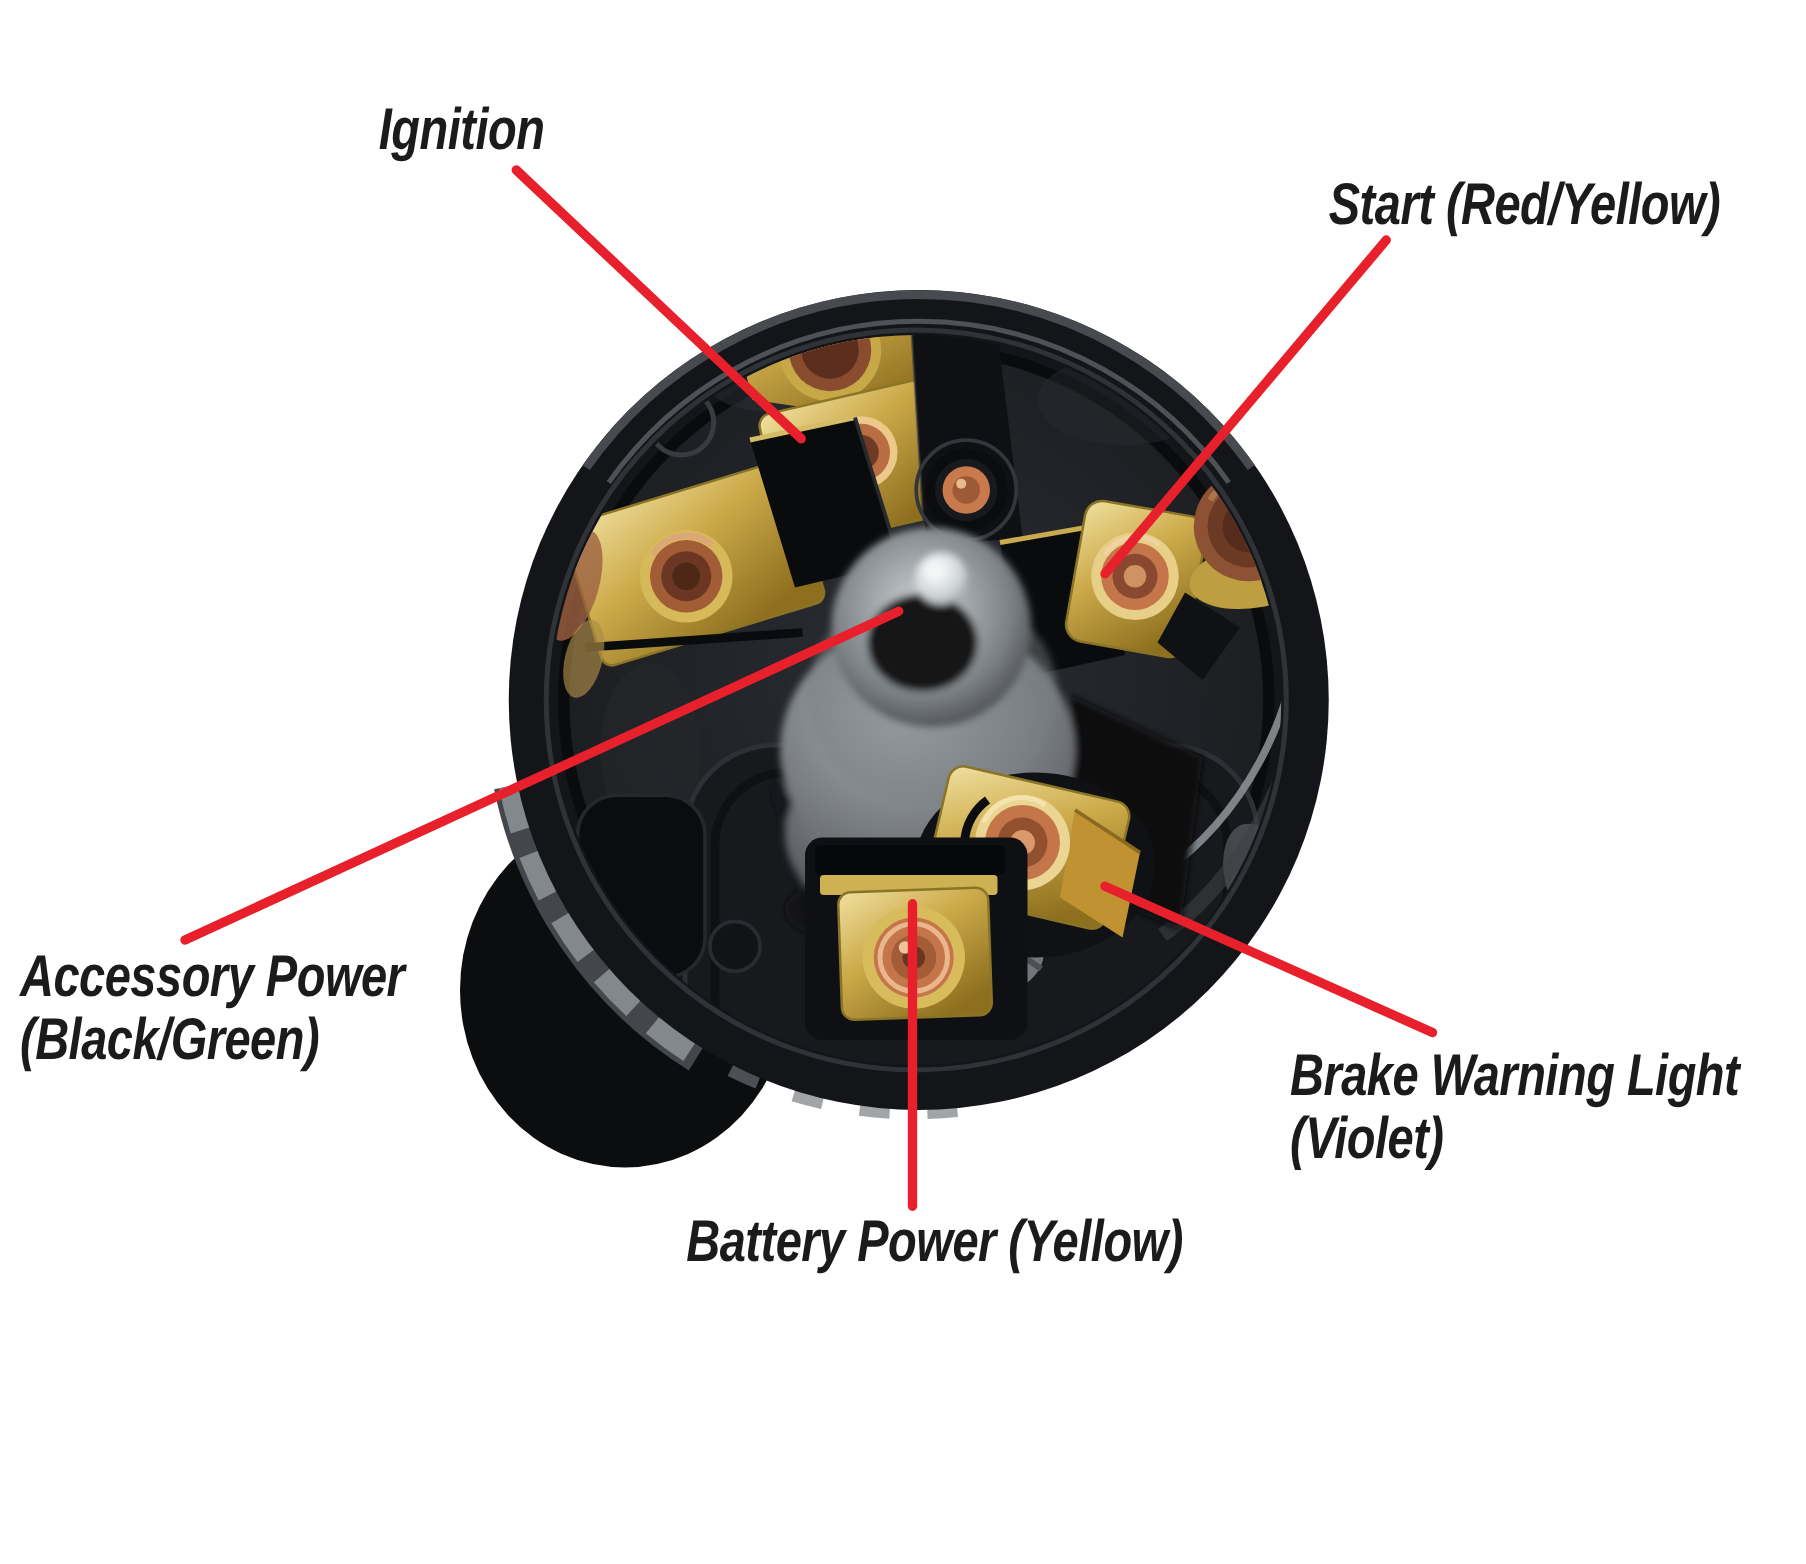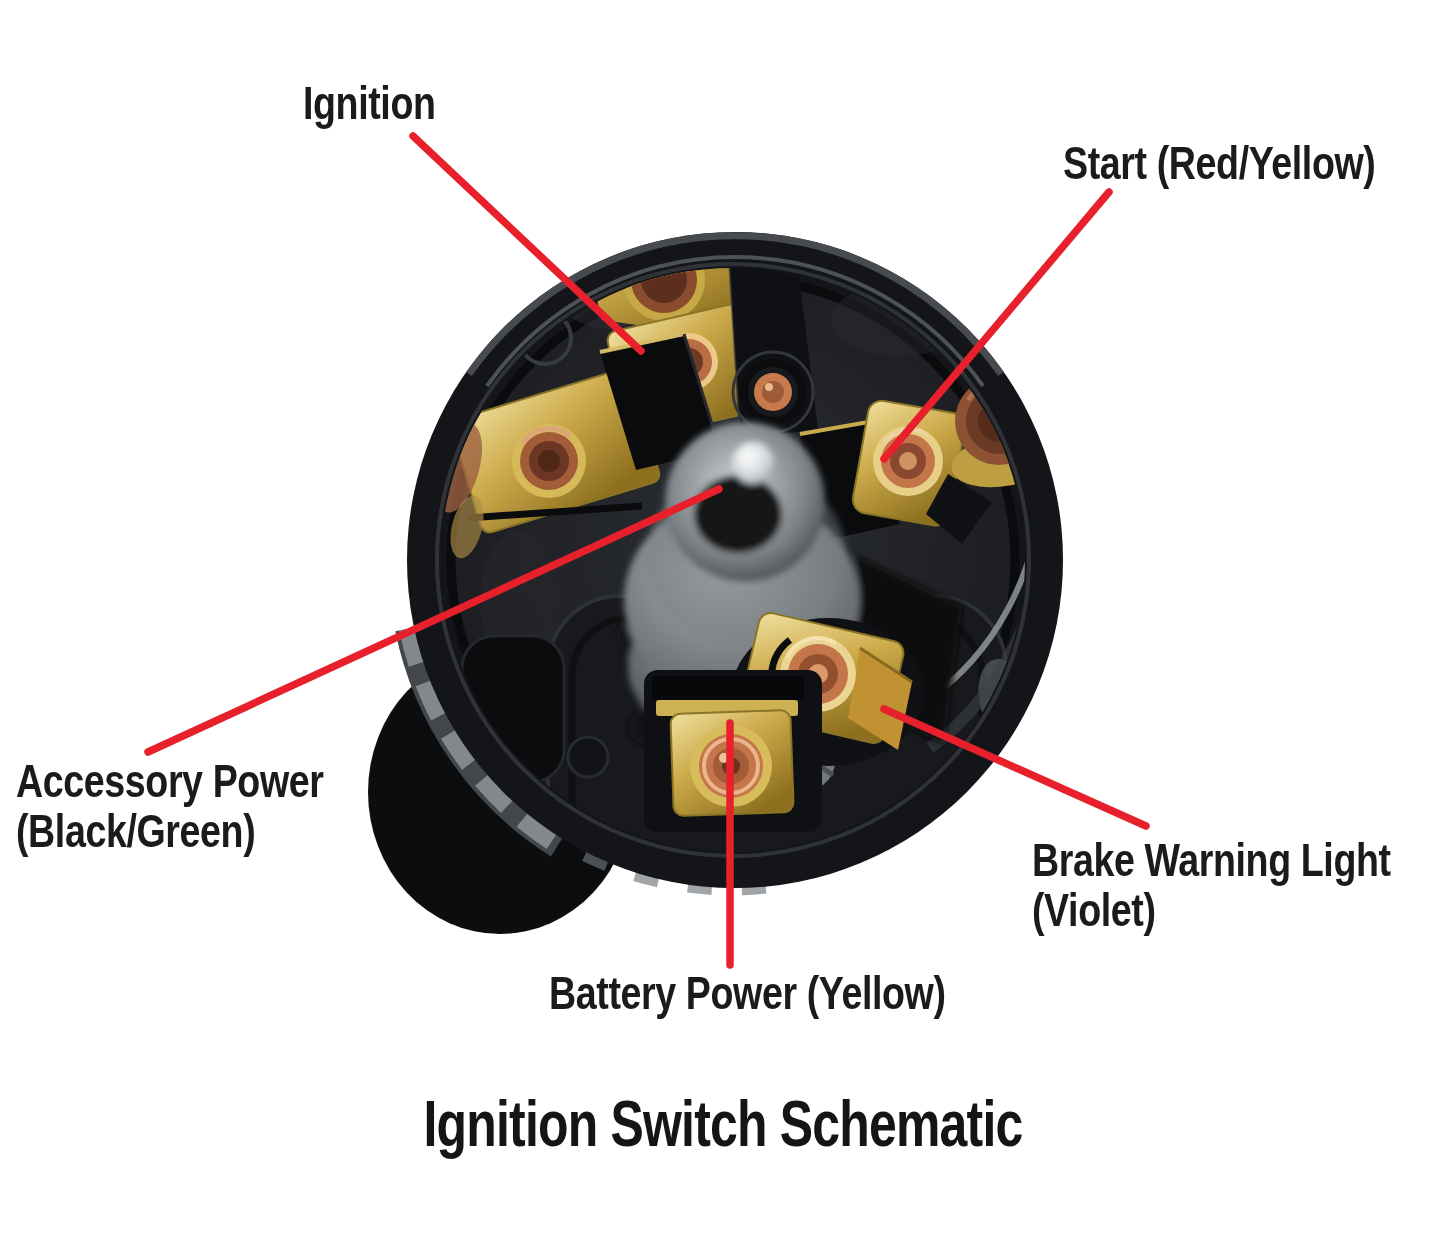--- a/index.html
+++ b/index.html
@@ -1,18 +1,19 @@
 <!DOCTYPE html>
 <html><head>
 <meta charset="utf-8">
 <style>
   html,body{margin:0;padding:0;background:#ffffff;}
   .stage{
     position:relative;width:1445px;height:1251px;background:#ffffff;overflow:hidden;
     font-family:"Liberation Sans","DejaVu Sans",sans-serif;
+    font-style:italic;
   }
   .stage svg{position:absolute;left:0;top:0;}
   .callout{
     position:absolute;color:#1b1b1b;font-weight:bold;font-size:47px;line-height:50px;
     letter-spacing:-0.5px;transform:scaleX(0.8);transform-origin:left top;white-space:nowrap;
   }
   .title-line{
     position:absolute;left:0;width:1445px;text-align:center;color:#151515;
     font-weight:bold;font-size:64px;line-height:64px;white-space:nowrap;
   }
@@ -231,15 +232,14 @@
   <div class="callout" style="left:16px;top:756px;">
     <div>Accessory Power</div>
     <div>(Black/Green)</div>
   </div>
   <div class="callout" style="left:1032px;top:835px;">
     <div>Brake Warning Light</div>
     <div>(Violet)</div>
   </div>
   <div class="callout" style="left:549px;top:968px;">Battery Power (Yellow)</div>
 
-  <div class="title-line" style="top:1092px;"><span>Ignition Switch Schematic</span></div>
 
 </div>
 
 </body></html>

